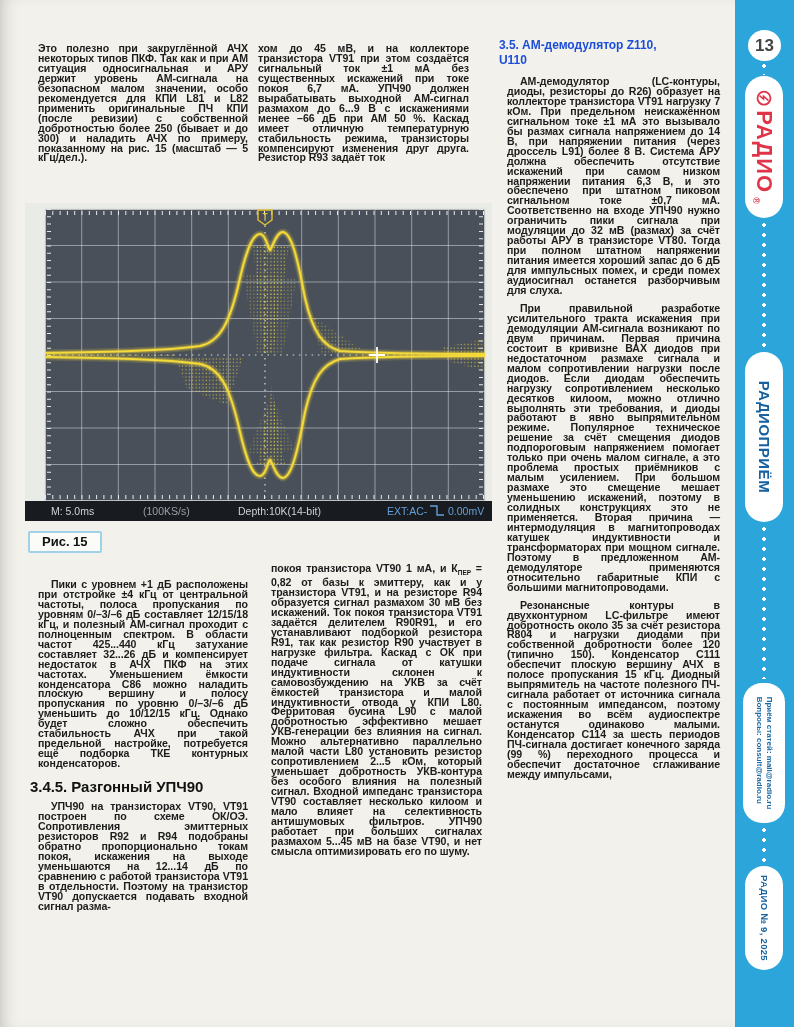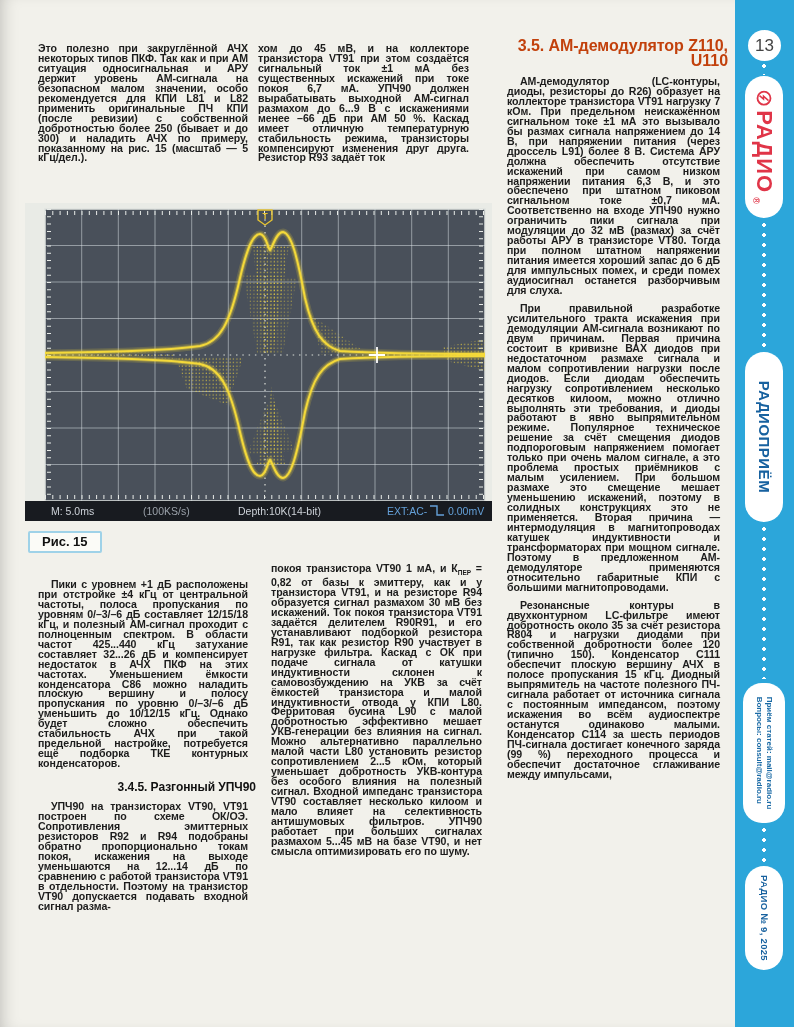--- a/index.html
+++ b/index.html
@@ -10,32 +10,32 @@
   .col { position:absolute; text-align:justify; color:#1c1c1c; font-weight:bold;
          font-size:10.6px; line-height:9.95px; letter-spacing:-0.05px; }
   #col1a { left:30px;  top:36px;  width:226px; }
   #col2a { left:250px; top:36px;  width:227px; }
   #col3  { left:499px; top:36px;  width:229px; height:978px; overflow:hidden; }
   #col1b { left:30px;  top:572px; width:226px; }
   #col2b { left:263px; top:556px; width:227px; }
   .ind { text-indent:13px; }
   .col p { margin:8px; }
   sub { font-size:6.5px; }
-  h2.sec { text-align:right; font-size:16px; line-height:15px; margin:2px 0 9px; color:#c2410c; }
-  h3.sec { text-align:right; font-size:12px; line-height:14px; margin:11px 0 8px; color:#111; }
+  h2.sec { text-align:left; font-size:12px; line-height:15px; margin:2px 0 9px; color:#1d4ed8; }
+  h3.sec { text-align:left; font-size:15px; line-height:14px; margin:11px 0 8px; color:#111; }
   
   #figure { position:absolute; left:25px; top:203px; width:467px; height:320px; }
   #figcap { position:absolute; left:28px; top:531px; background:#fbfbf7;
             border:2px solid #9fd2e8; border-radius:2px; padding:1px 12px 2px;
             font-size:13px; font-weight:bold; color:#111; }
   
   .sidebar { position:absolute; right:0; top:0; width:59px; height:1027px; background:#2ca6da; }
   .pagenum { position:absolute; top:30px; left:13px; width:33px; height:31px; background:#fff;
              border-radius:50%; display:flex; align-items:center; justify-content:center;
-             font-size:17px; font-weight:normal; color:#444; }
+             font-size:17px; font-weight:bold; color:#444; }
   .capsule { position:absolute; left:10px; width:38px; background:#fff; border-radius:19px; }
   .capsule .rot { position:absolute; left:50%; top:50%;
                   transform:translate(-50%,-50%) rotate(90deg);
                   white-space:nowrap; display:flex; align-items:center; }
   #logo-cap    { top:76px;  height:142px; }
   #logo-cap .rot { gap:4px; }
   .logo-text { color:#e03548; font-weight:bold; font-size:22px; letter-spacing:1px; }
   .logo-reg  { color:#e03548; font-weight:bold; font-size:9px; align-self:flex-end; }
   #section-cap { top:352px; height:170px; }
   .section-text { color:#17619f; font-weight:bold; font-size:15px; letter-spacing:0.5px; }

